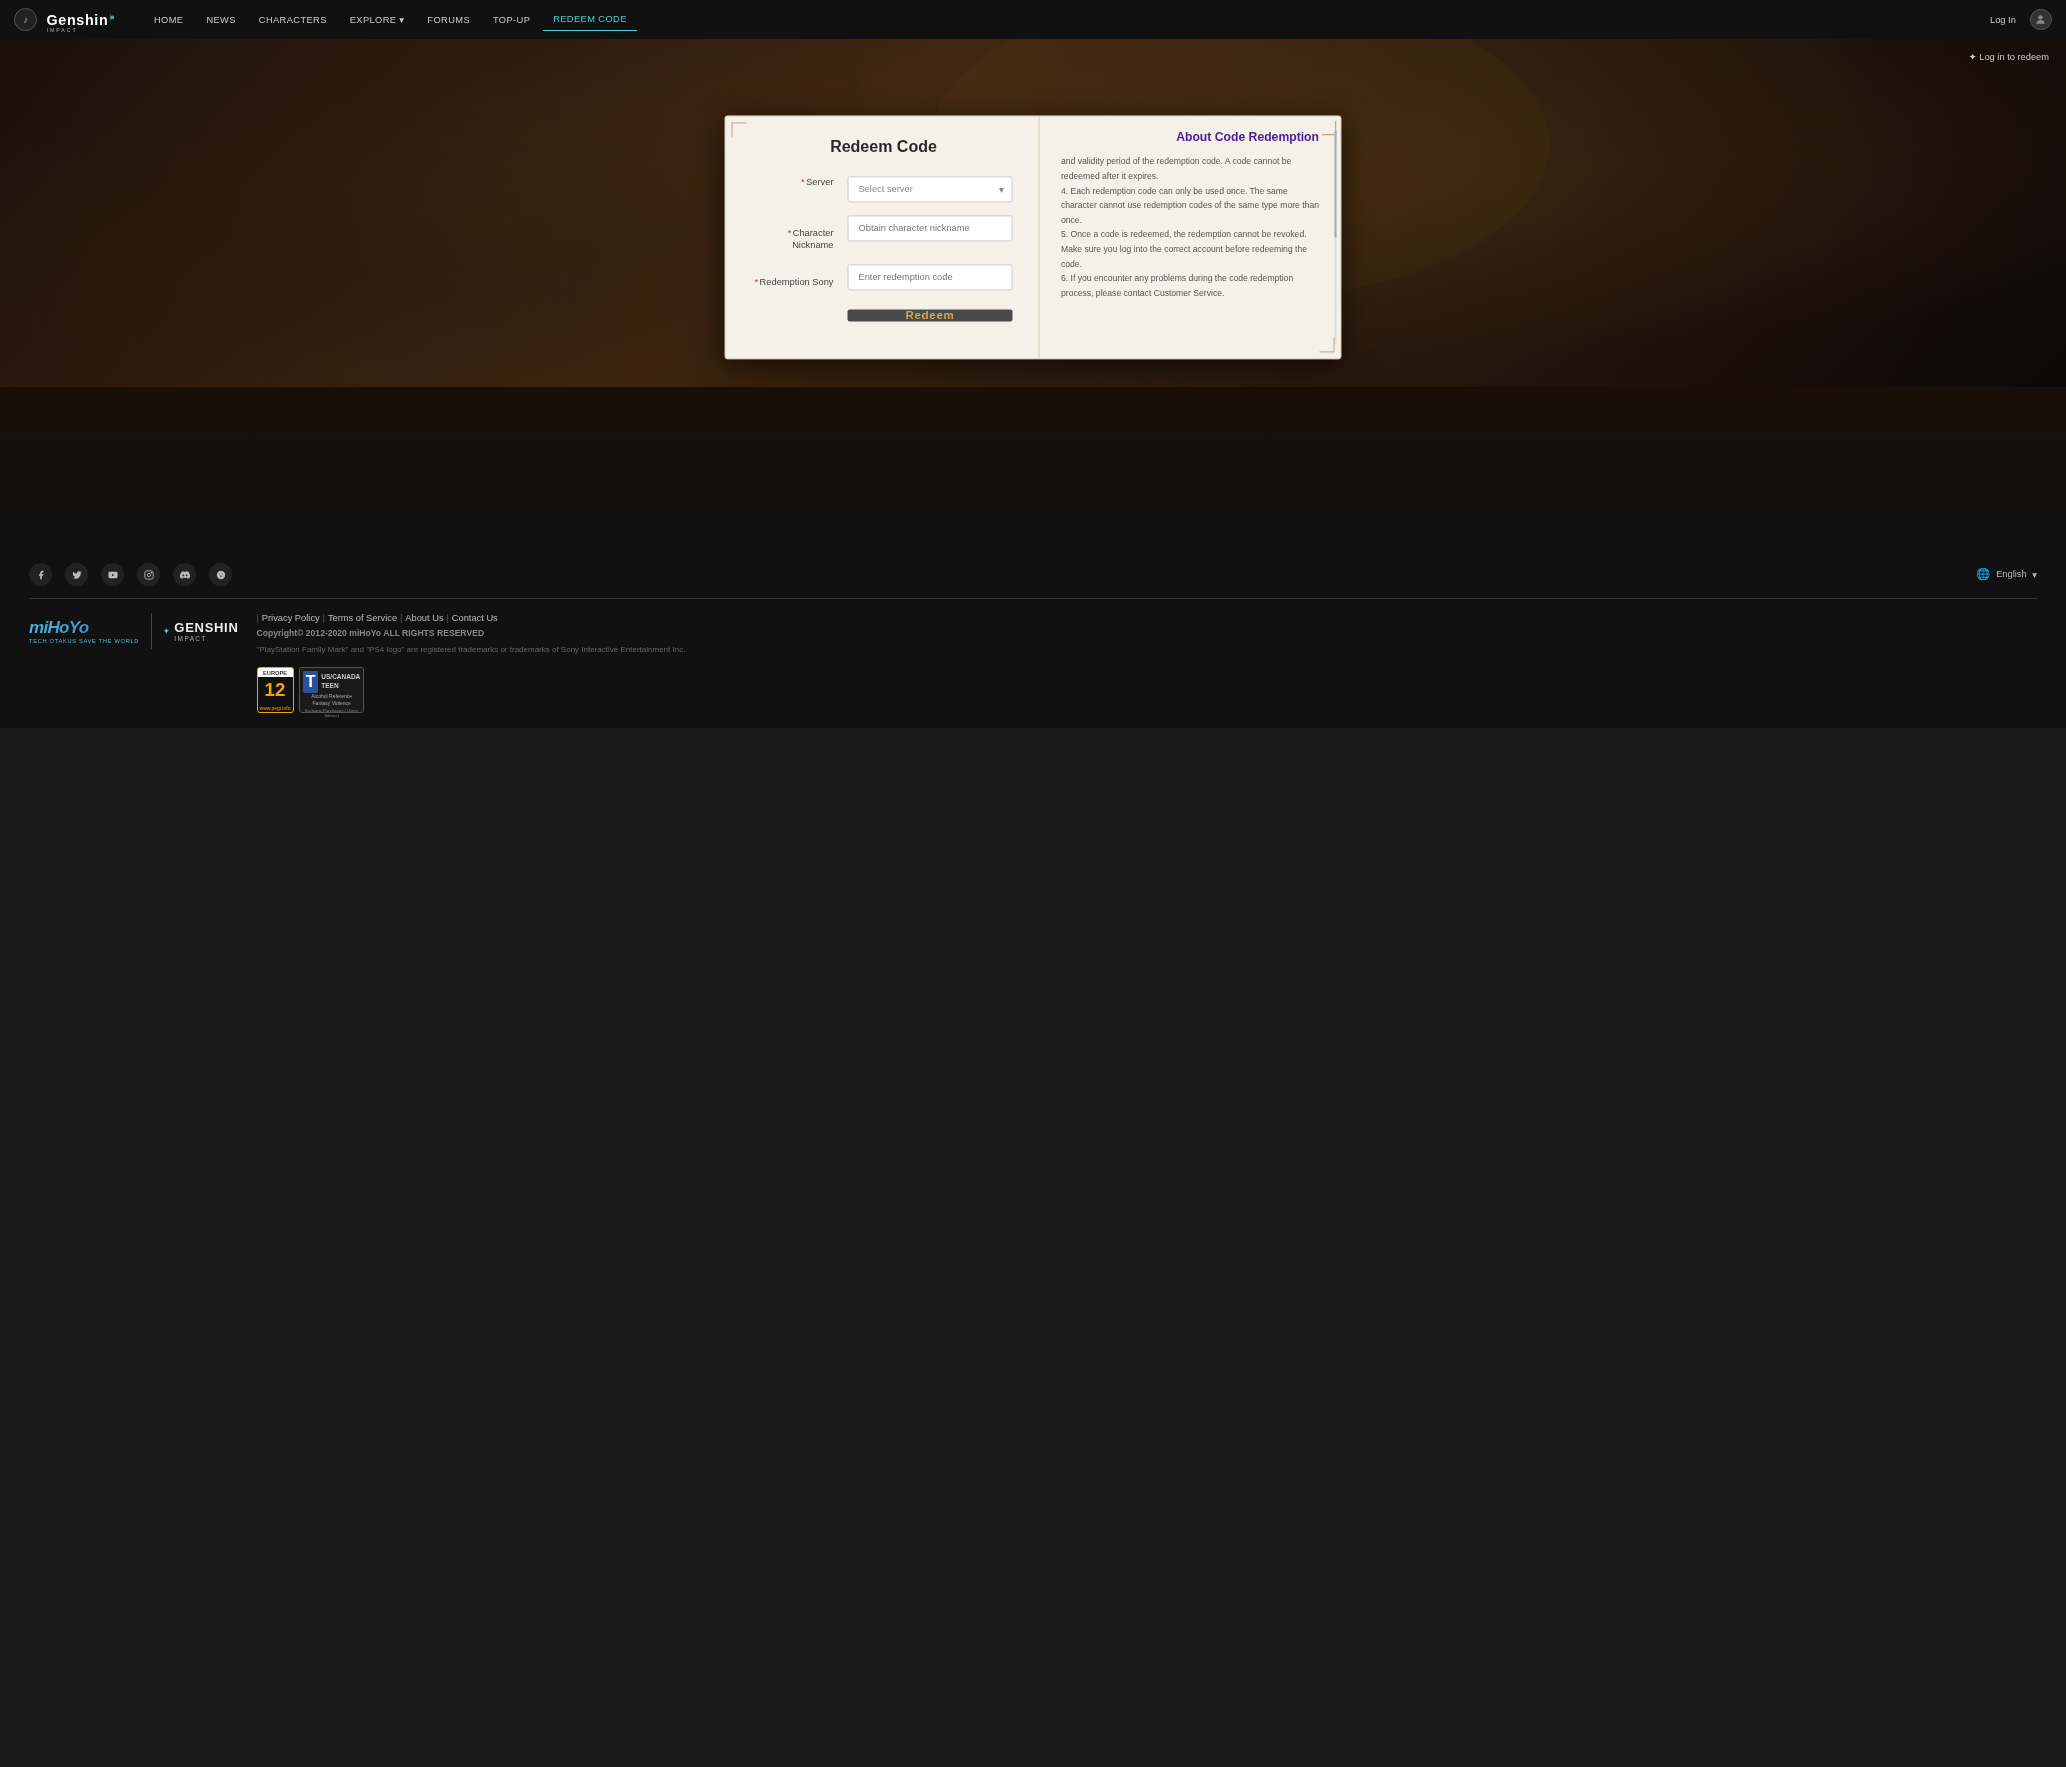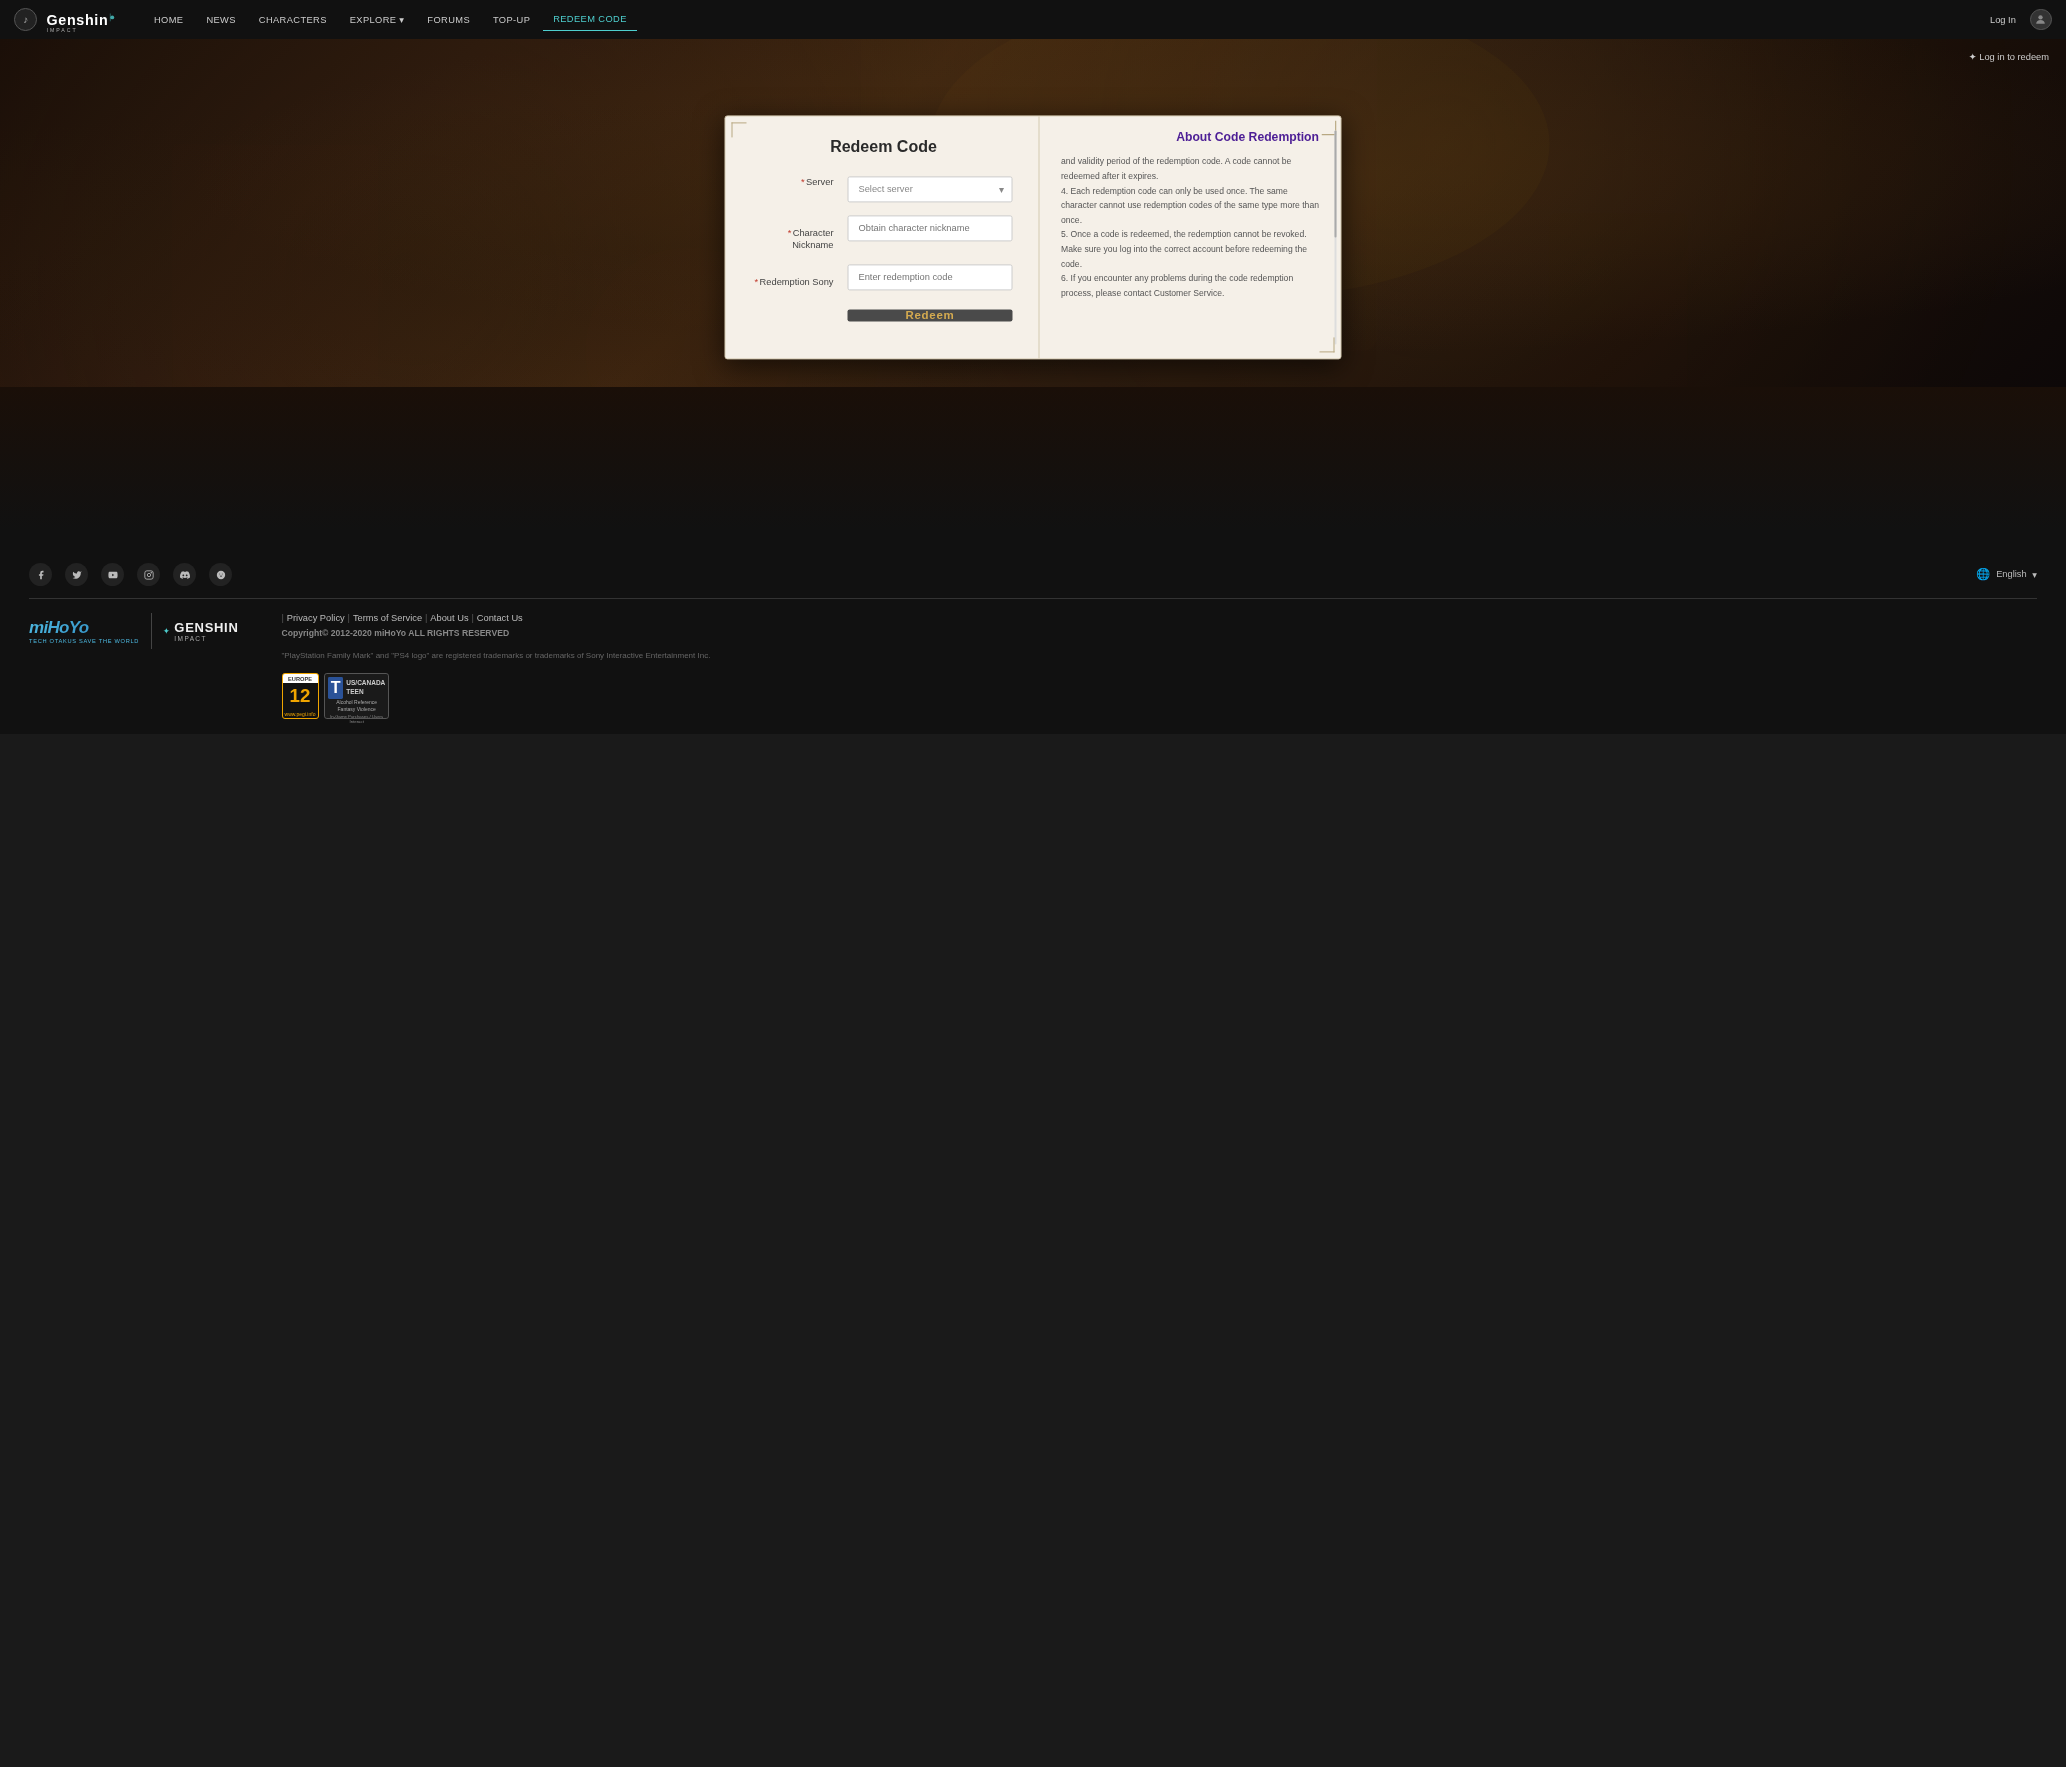--- a/index.html
+++ b/index.html
@@ -331,21 +331,21 @@
     }
     .globe-icon {
       width: 14.3px;
       height: 14.3px;
       font-size: 11.5px;
       color: #bbb;
     }
 
     .footer-main {
       display: flex;
-      gap: 43px;
+      gap: 18px;
       align-items: flex-start;
     }
     .footer-brand {
       display: flex;
       align-items: center;
       gap: 11.5px;
       flex-shrink: 0;
     }
     .brand-divider {
       width: 0.7px;
@@ -391,21 +391,21 @@
     }
     .footer-link {
       color: #bbb;
       cursor: pointer;
       text-decoration: none;
     }
     .footer-sep { color: #555; }
     .copyright {
       font-size: 8.6px;
       color: #888;
-      margin-bottom: 12px;
+      margin-bottom: 6px;
       font-weight: 600;
     }
     .footer-disclaimer {
       font-size: 8px;
       color: #666;
       margin-bottom: 10px;
       line-height: 1.6;
     }
     .rating-badges {
       display: flex;

